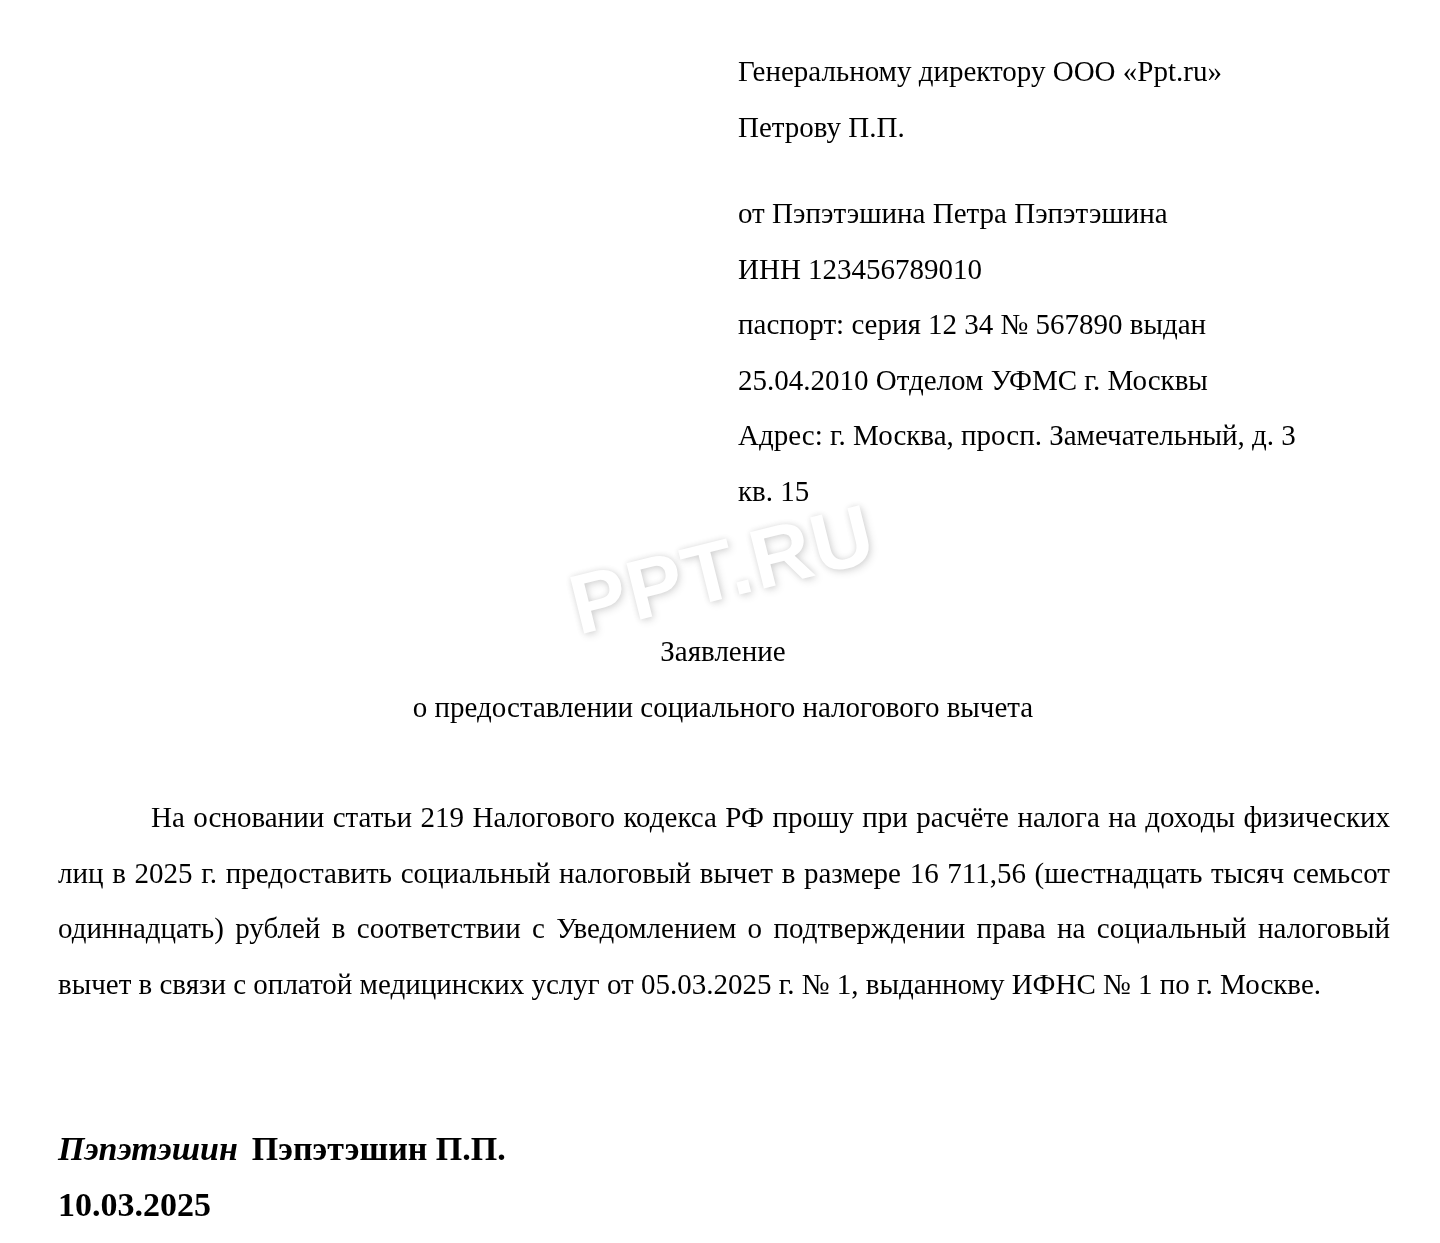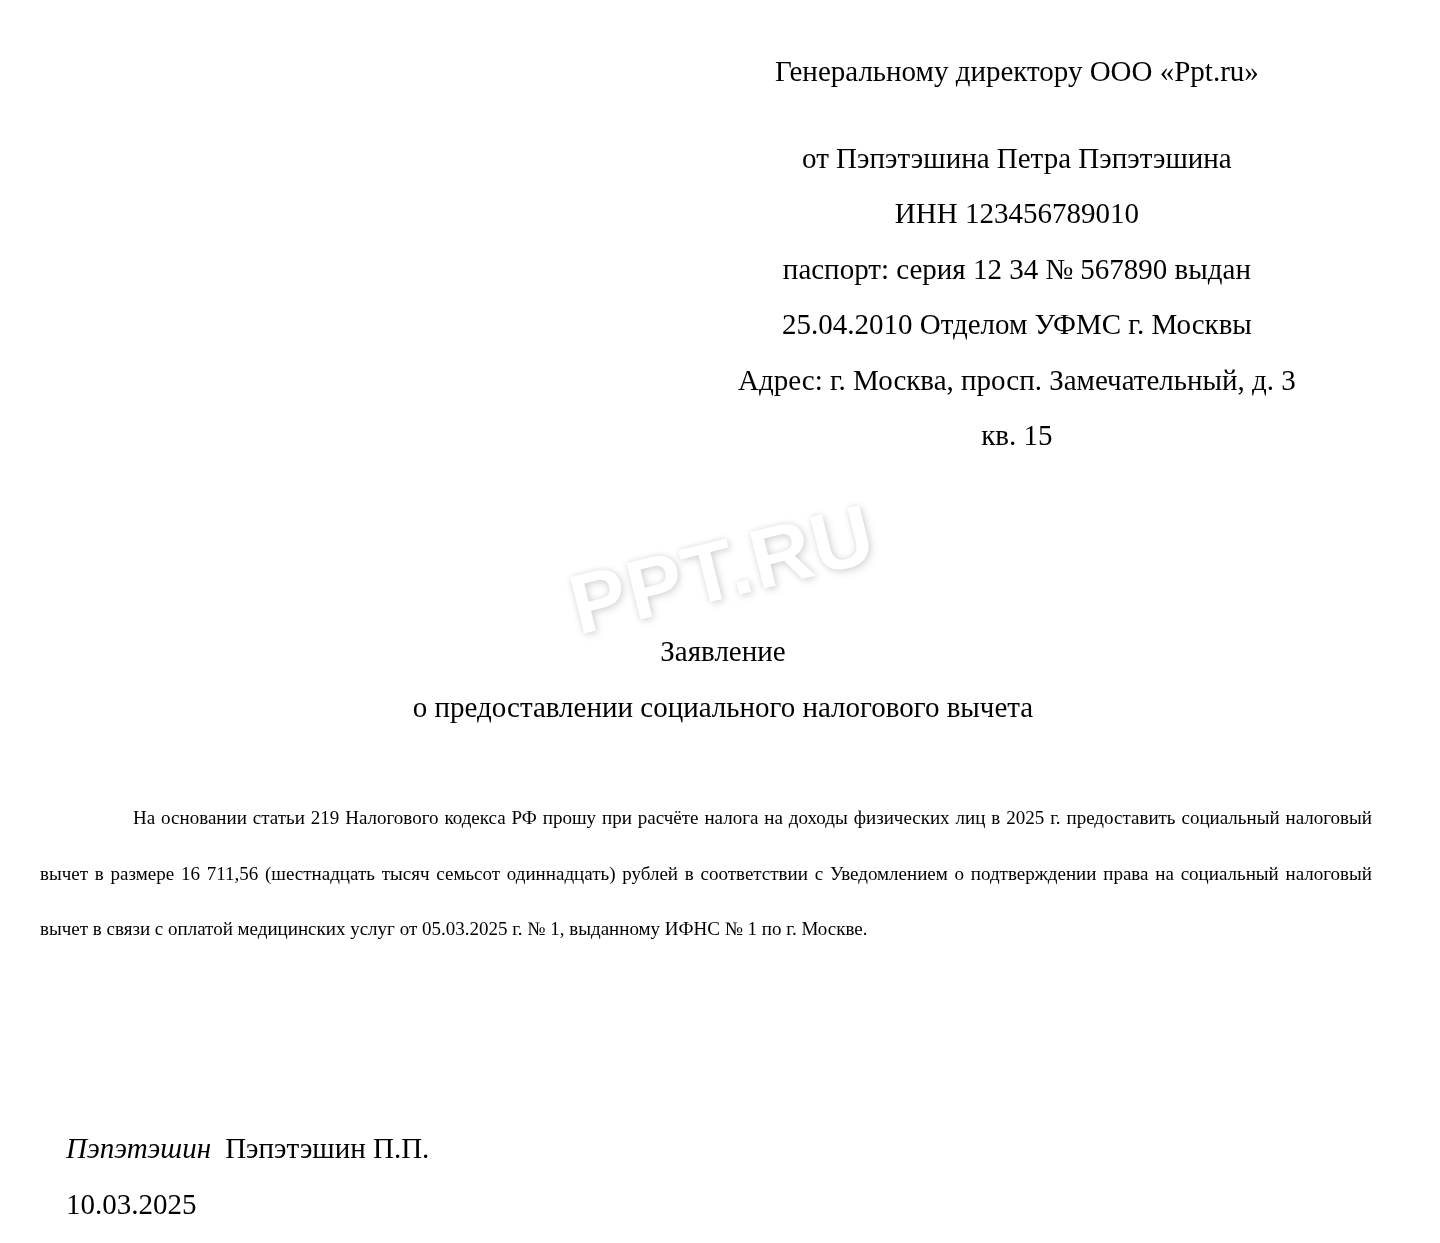--- a/index.html
+++ b/index.html
@@ -21,21 +21,20 @@
       width: 1440px;
       height: 1243px;
     }
     .addressee {
       position: absolute;
       left: 738px;
       top: 44px;
       font-size: 29px;
       line-height: 55.5px;
       white-space: nowrap;
-      text-align: center;
     }
     .addressee .line { display: block; }
     .addressee .gap { display: block; height: 31px; }
 
     .watermark {
       position: absolute;
       left: 560px;
       top: 560px;
       font-family: "Liberation Sans", "DejaVu Sans", sans-serif;
       font-weight: bold;
@@ -56,51 +55,53 @@
       width: 1446px;
       top: 624px;
       text-align: center;
       font-size: 29px;
       line-height: 55.5px;
     }
     .title-block .line { display: block; }
 
     .body-text {
       position: absolute;
-      left: 40px;
+      left: 58px;
       width: 1332px;
       top: 790px;
-      font-size: 19px;
+      font-size: 29px;
       line-height: 55.5px;
       text-align: justify;
       text-indent: 93px;
       margin: 0;
     }
 
     .signature-block {
       position: absolute;
-      left: 66px;
+      left: 58px;
       top: 1121px;
-      font-size: 29px;
+      font-size: 34px;
       line-height: 55.5px;
       white-space: nowrap;
+      font-weight: bold;
     }
     .signature-block .line { display: block; }
     .signature-script {
       font-style: italic;
       margin-right: 14px;
     }
   </style>
 </head>
 <body>
 
 <div class="page">
 
   <div class="addressee">
     <span class="line">Генеральному директору ООО «Ppt.ru»</span>
+    <span class="line">Петрову П.П.</span>
     <span class="gap"></span>
     <span class="line">от Пэпэтэшина Петра Пэпэтэшина</span>
     <span class="line">ИНН 123456789010</span>
     <span class="line">паспорт: серия 12 34 № 567890 выдан</span>
     <span class="line">25.04.2010 Отделом УФМС г. Москвы</span>
     <span class="line">Адрес: г. Москва, просп. Замечательный, д. 3</span>
     <span class="line">кв. 15</span>
   </div>
 
   <div class="watermark">PPT.RU</div>

